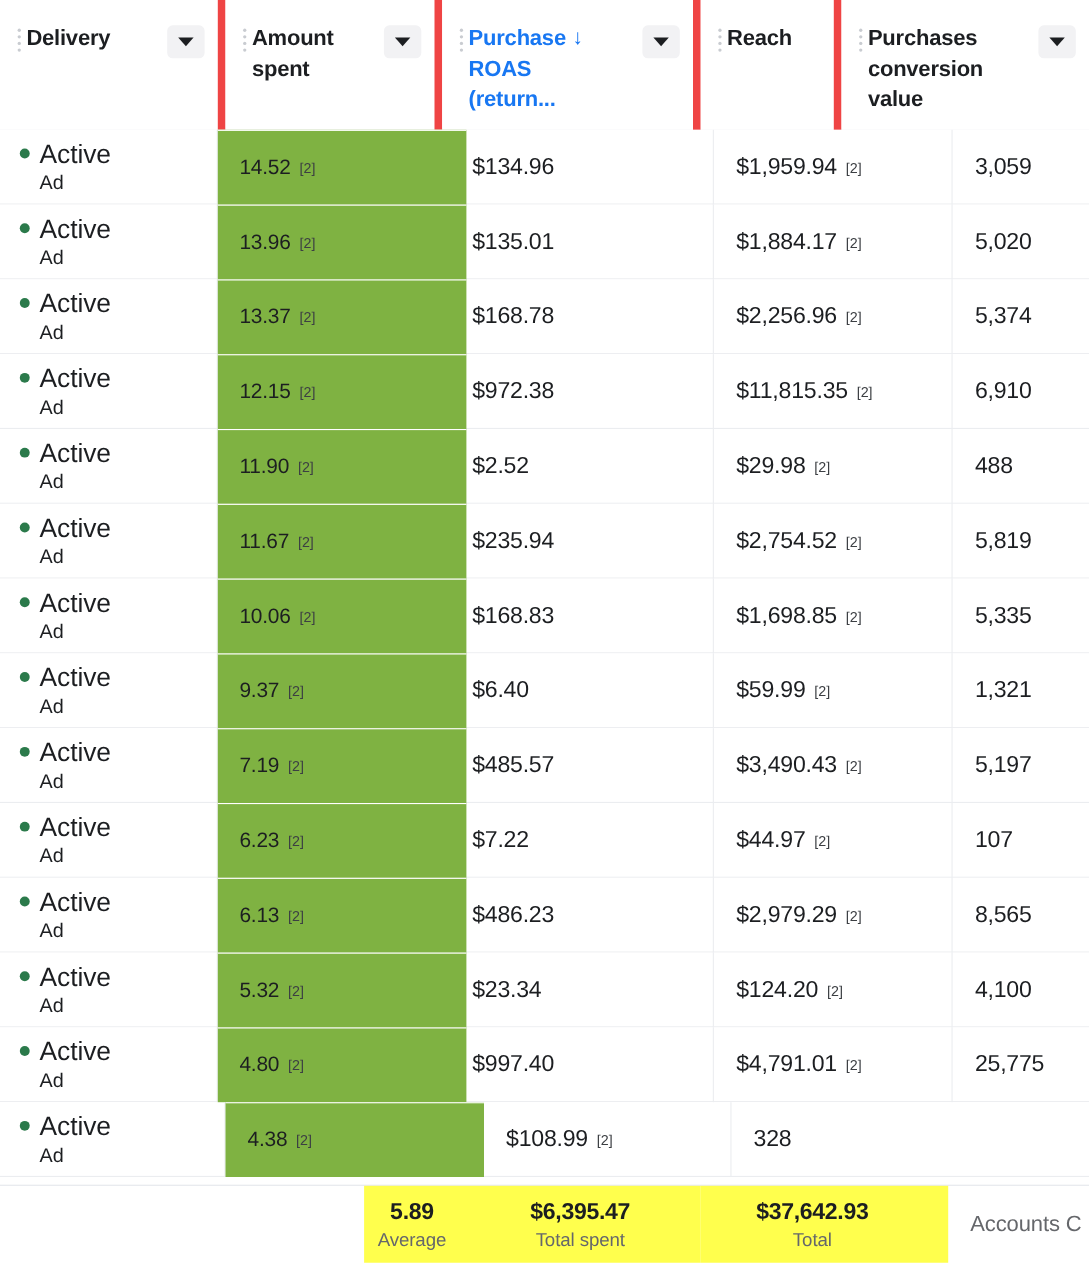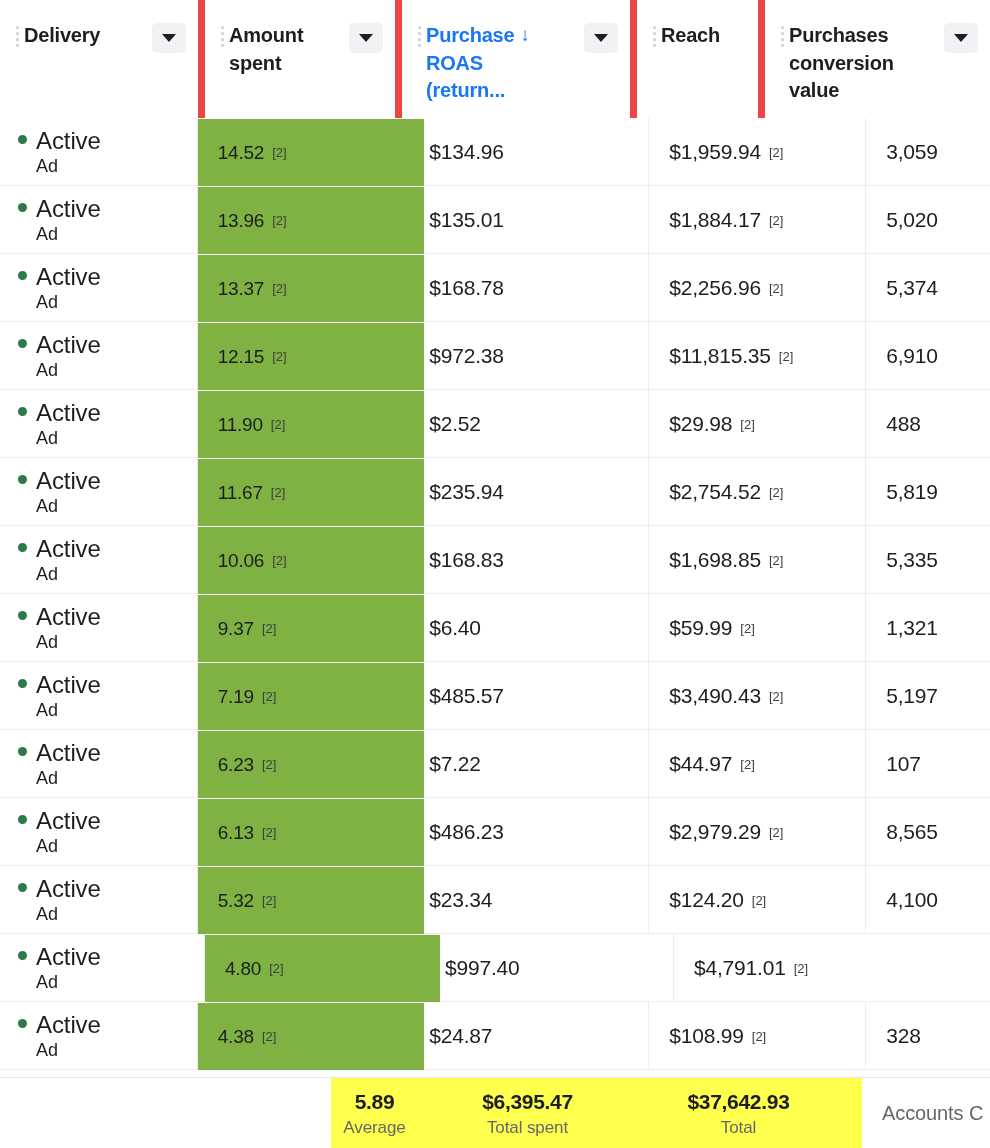--- a/index.html
+++ b/index.html
@@ -571,37 +571,37 @@
           <span class="num">4.80</span>
           <span class="sup">[2]</span>
         </div>
         <div class="td td-amount">
           <span class="num">$997.40</span>
         </div>
         <div class="td td-pcv">
           <span class="num">$4,791.01</span>
           <span class="sup">[2]</span>
         </div>
+        <div class="td td-reach">
+          <span class="num">25,775</span>
+        </div>
       </div>
       <div class="tr">
         <div class="td td-delivery">
           <div class="delivery-inner">
             <span class="status-dot"></span>
             <span class="delivery-text">
               <span class="delivery-status">Active</span>
               <span class="delivery-level">Ad</span>
             </span>
           </div>
         </div>
         <div class="td td-roas">
           <span class="num">4.38</span>
           <span class="sup">[2]</span>
-        </div>
-        <div class="td td-amount">
-          <span class="num">$24.87</span>
         </div>
         <div class="td td-pcv">
           <span class="num">$108.99</span>
           <span class="sup">[2]</span>
         </div>
         <div class="td td-reach">
           <span class="num">328</span>
         </div>
       </div>
     </div>

